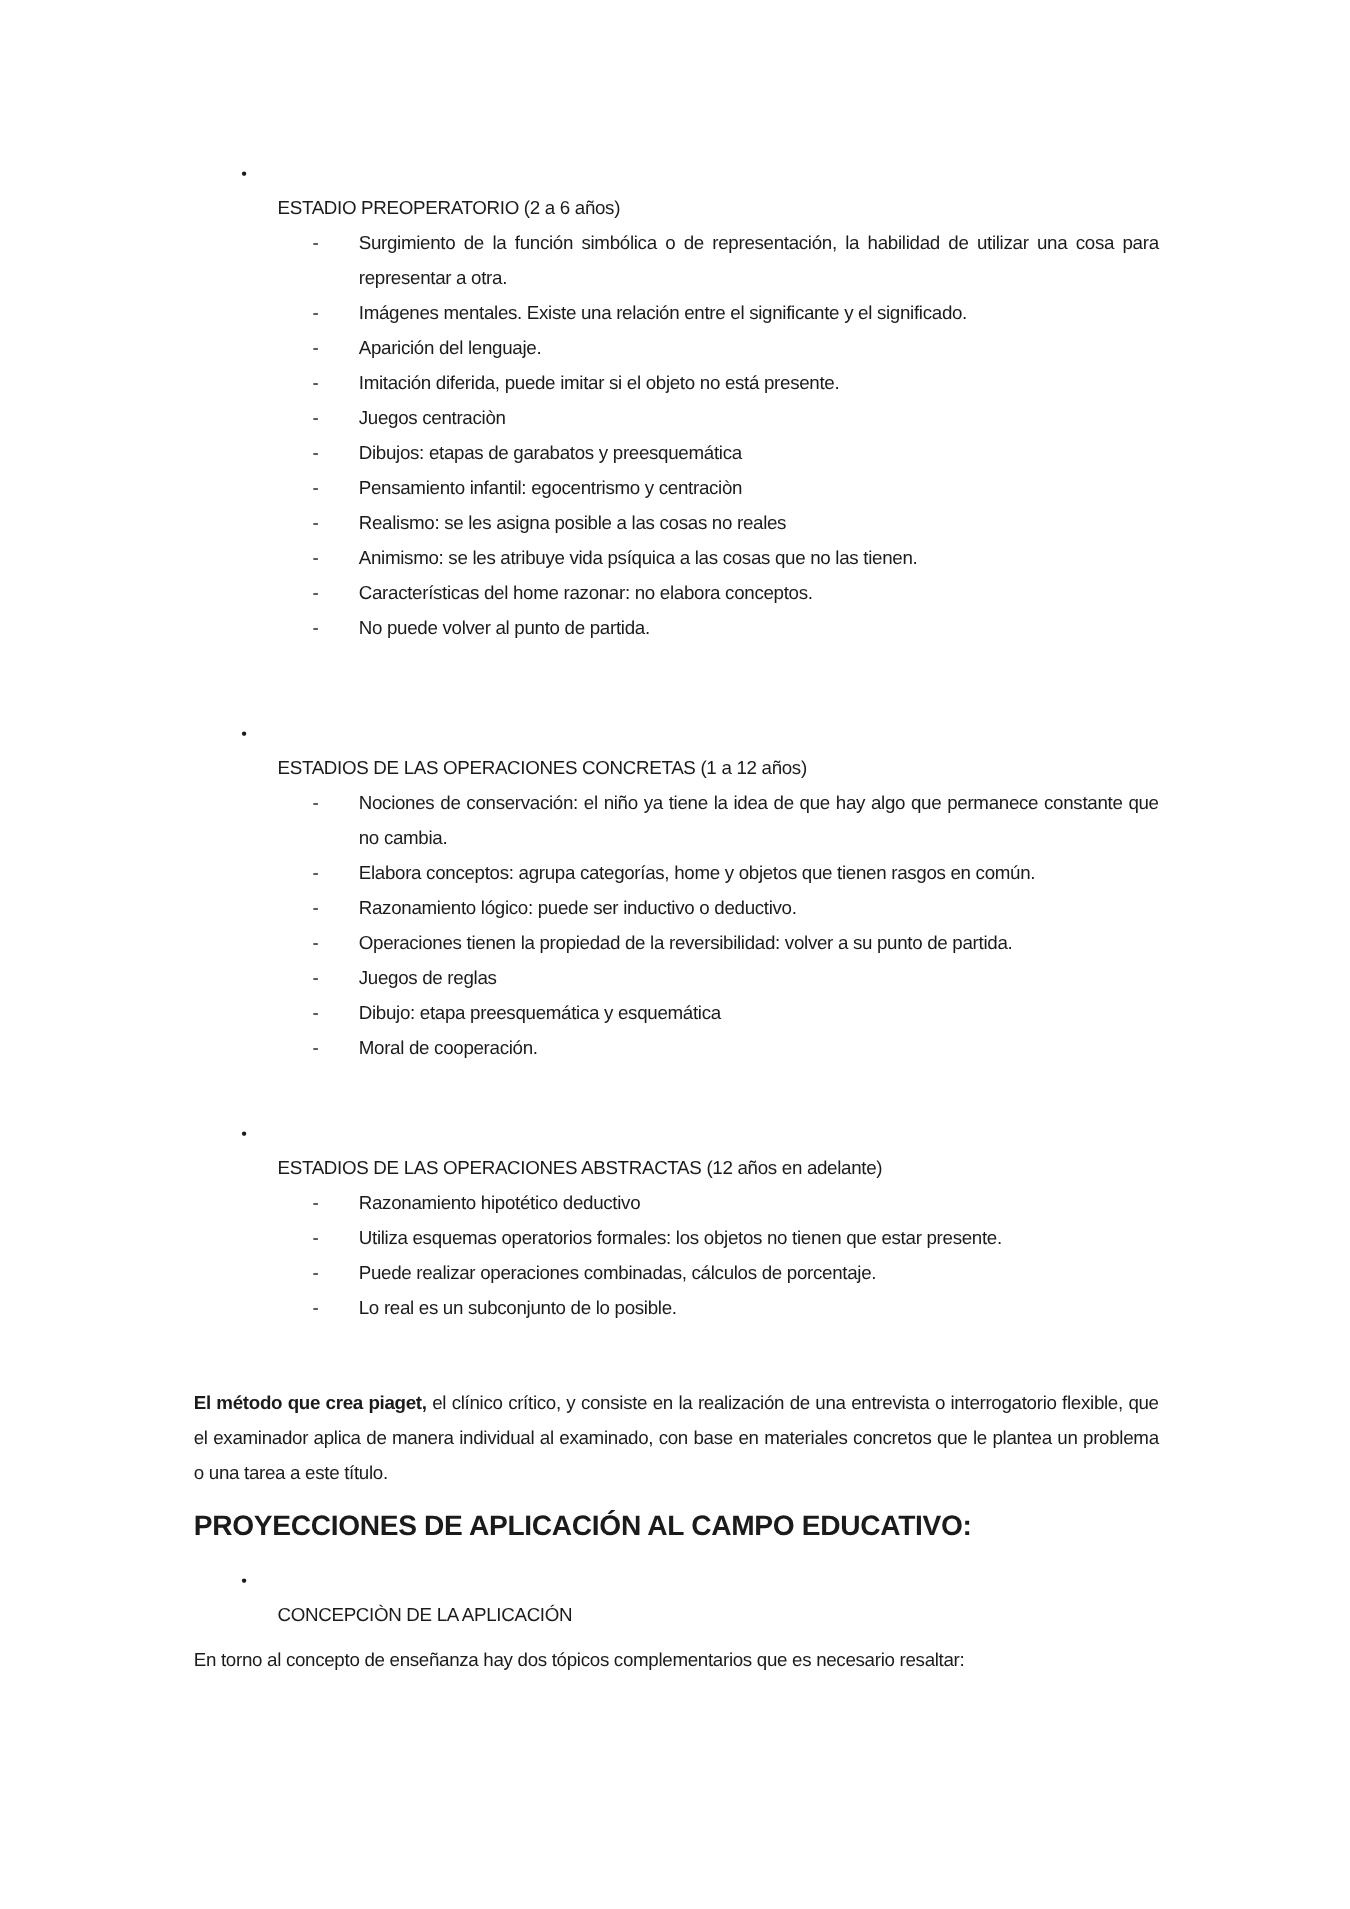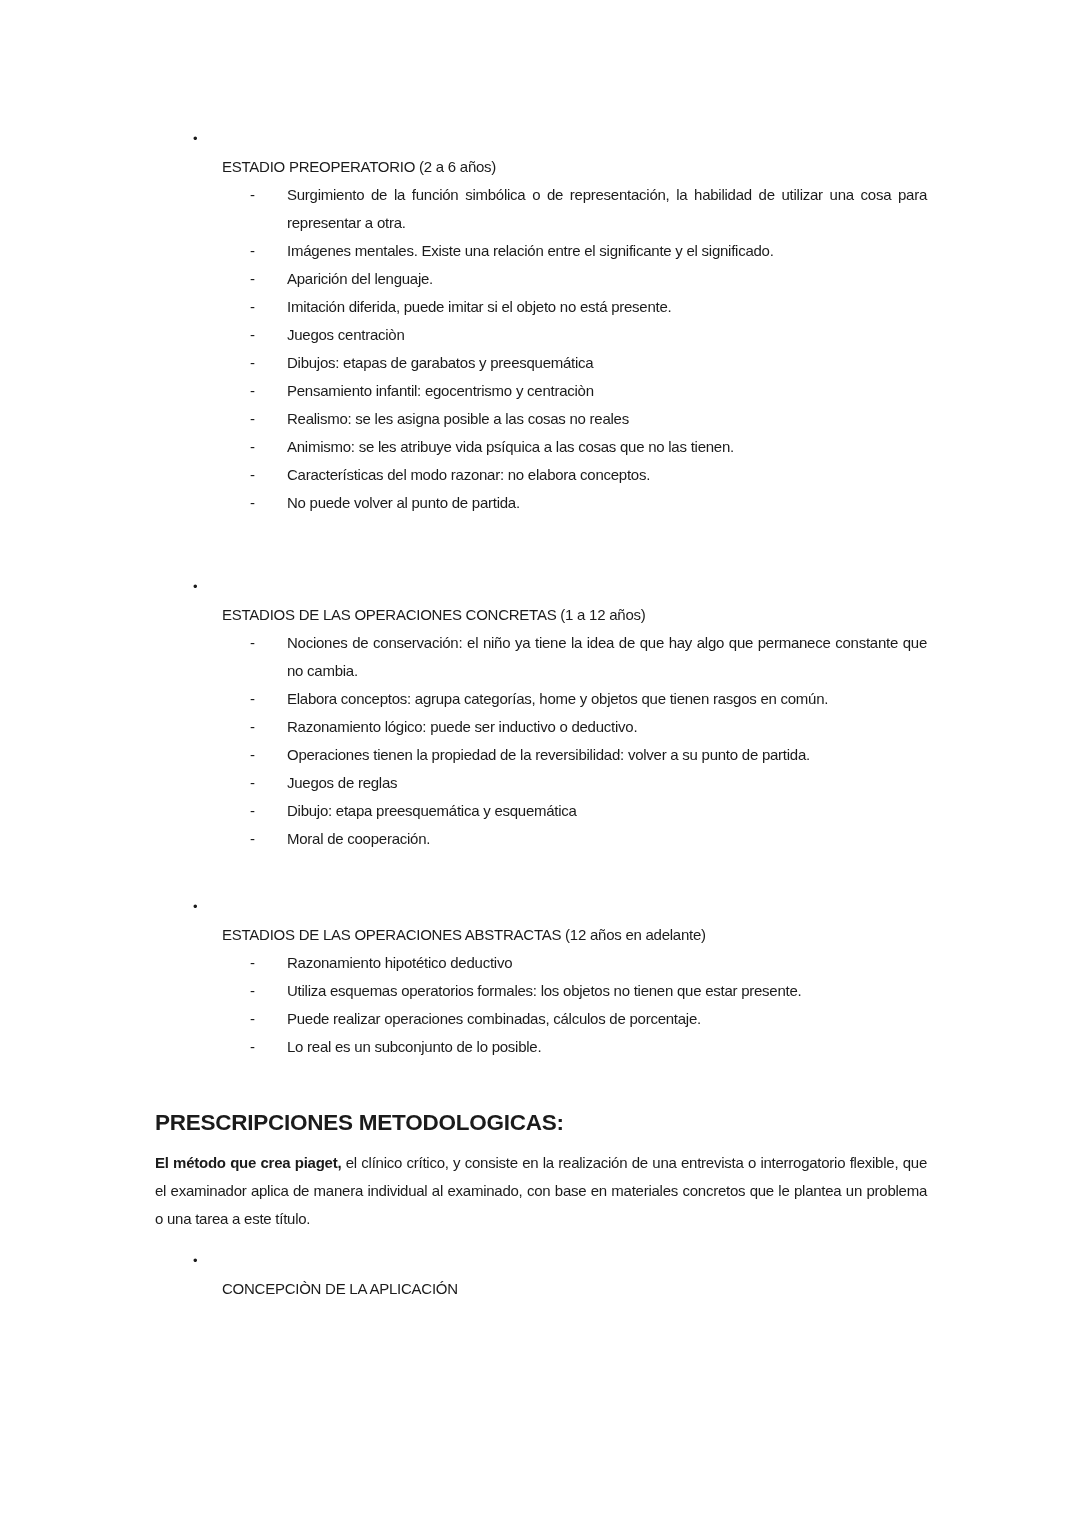--- a/index.html
+++ b/index.html
@@ -136,21 +136,21 @@
     <span class="dash-text">Realismo: se les asigna posible a las cosas no reales</span>
   </div>
 
   <div class="dash-item">
     <span class="dash-marker">-</span>
     <span class="dash-text">Animismo: se les atribuye vida psíquica a las cosas que no las tienen.</span>
   </div>
 
   <div class="dash-item">
     <span class="dash-marker">-</span>
-    <span class="dash-text">Características del modo razonar: no elabora conceptos.</span>
+    <span class="dash-text">Características del home razonar: no elabora conceptos.</span>
   </div>
 
   <div class="dash-item">
     <span class="dash-marker">-</span>
     <span class="dash-text">No puede volver al punto de partida.</span>
   </div>
 </div>
   </section>
 
   <section class="bullet-section s2">
@@ -217,23 +217,24 @@
     <span class="dash-text">Puede realizar operaciones combinadas, cálculos de porcentaje.</span>
   </div>
 
   <div class="dash-item">
     <span class="dash-marker">-</span>
     <span class="dash-text">Lo real es un subconjunto de lo posible.</span>
   </div>
 </div>
   </section>
 
-  <h2 class="doc-heading">PRESCRIPCIONES METODOLOGICAS:</h2>
   <p class="doc-paragraph"><span class="lead-bold">El método que crea piaget,</span><span> el clínico crítico, y consiste en la realización de una entrevista o interrogatorio flexible, que el examinador aplica de manera individual al examinado, con base en materiales concretos que le plantea un problema o una tarea a este título.</span></p>
 
+  <h2 class="proy-heading">PROYECCIONES DE APLICACIÓN AL CAMPO EDUCATIVO:</h2>
 
   <div class="bullet-row single-bullet">
     <span class="bullet-dot">•</span>
     <span class="bullet-label">CONCEPCIÒN DE LA APLICACIÓN</span>
   </div>
 
+  <p class="closing-paragraph">En torno al concepto de enseñanza hay dos tópicos complementarios que es necesario resaltar:</p>
 
 </div>
 
 </body></html>

